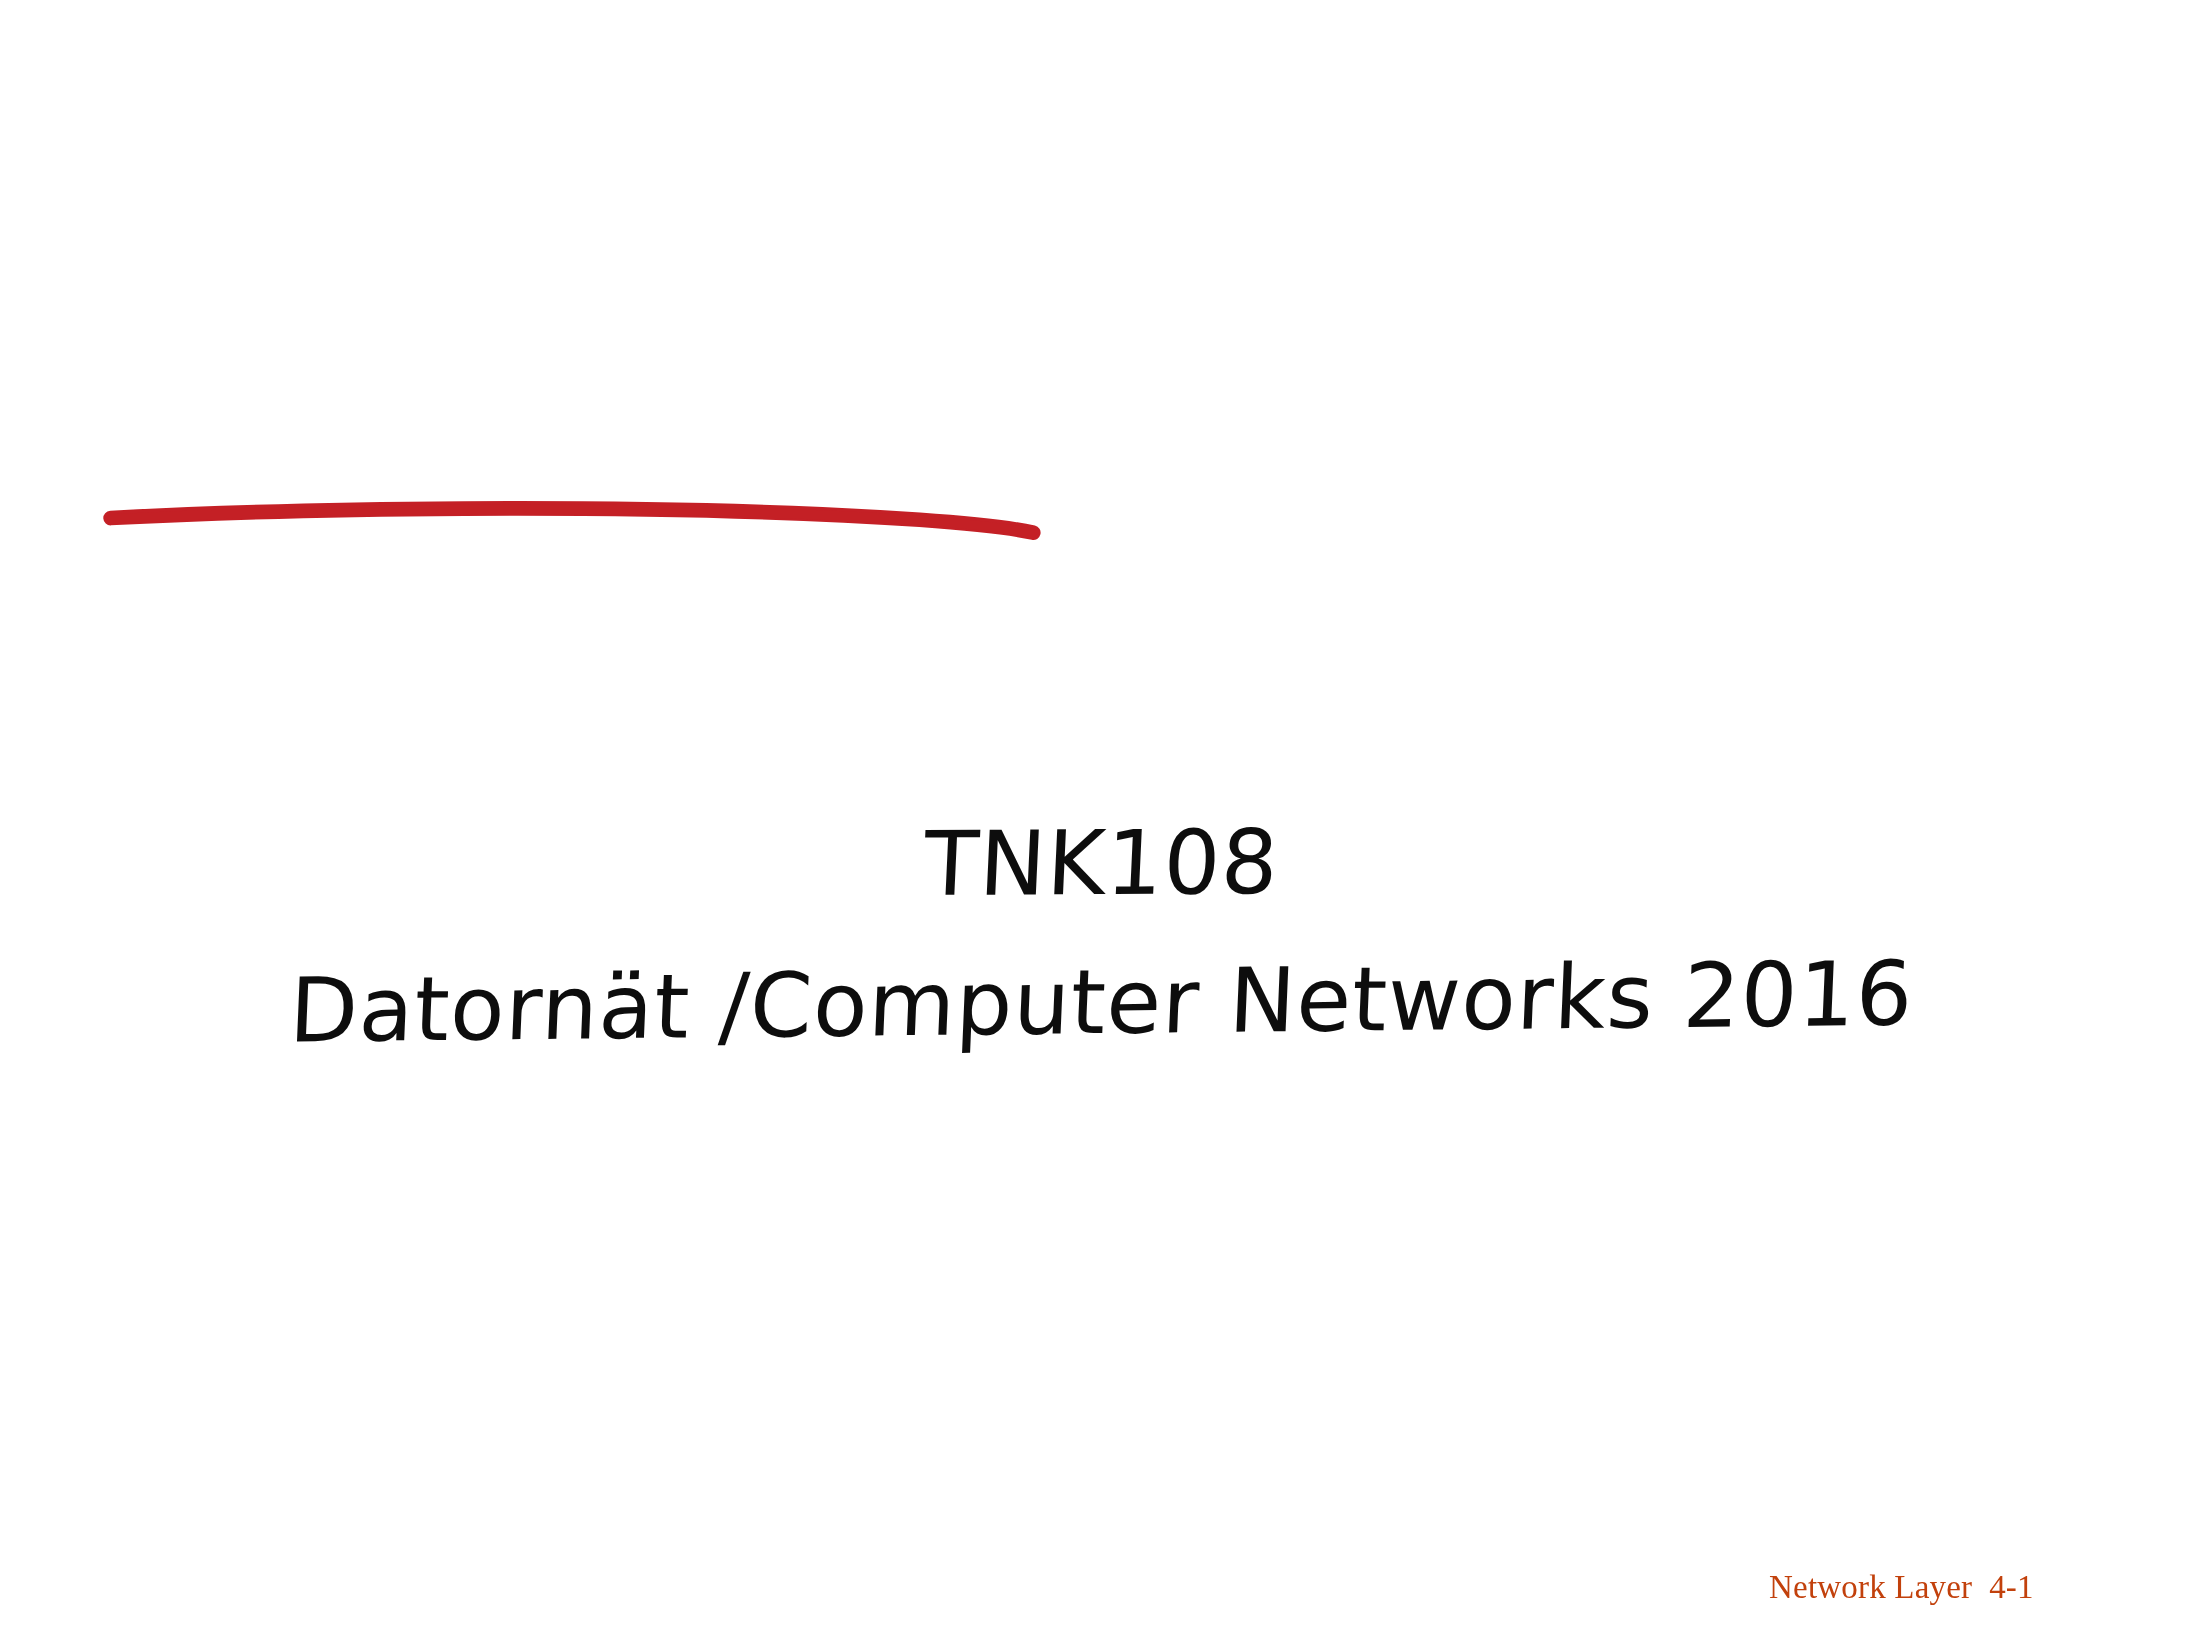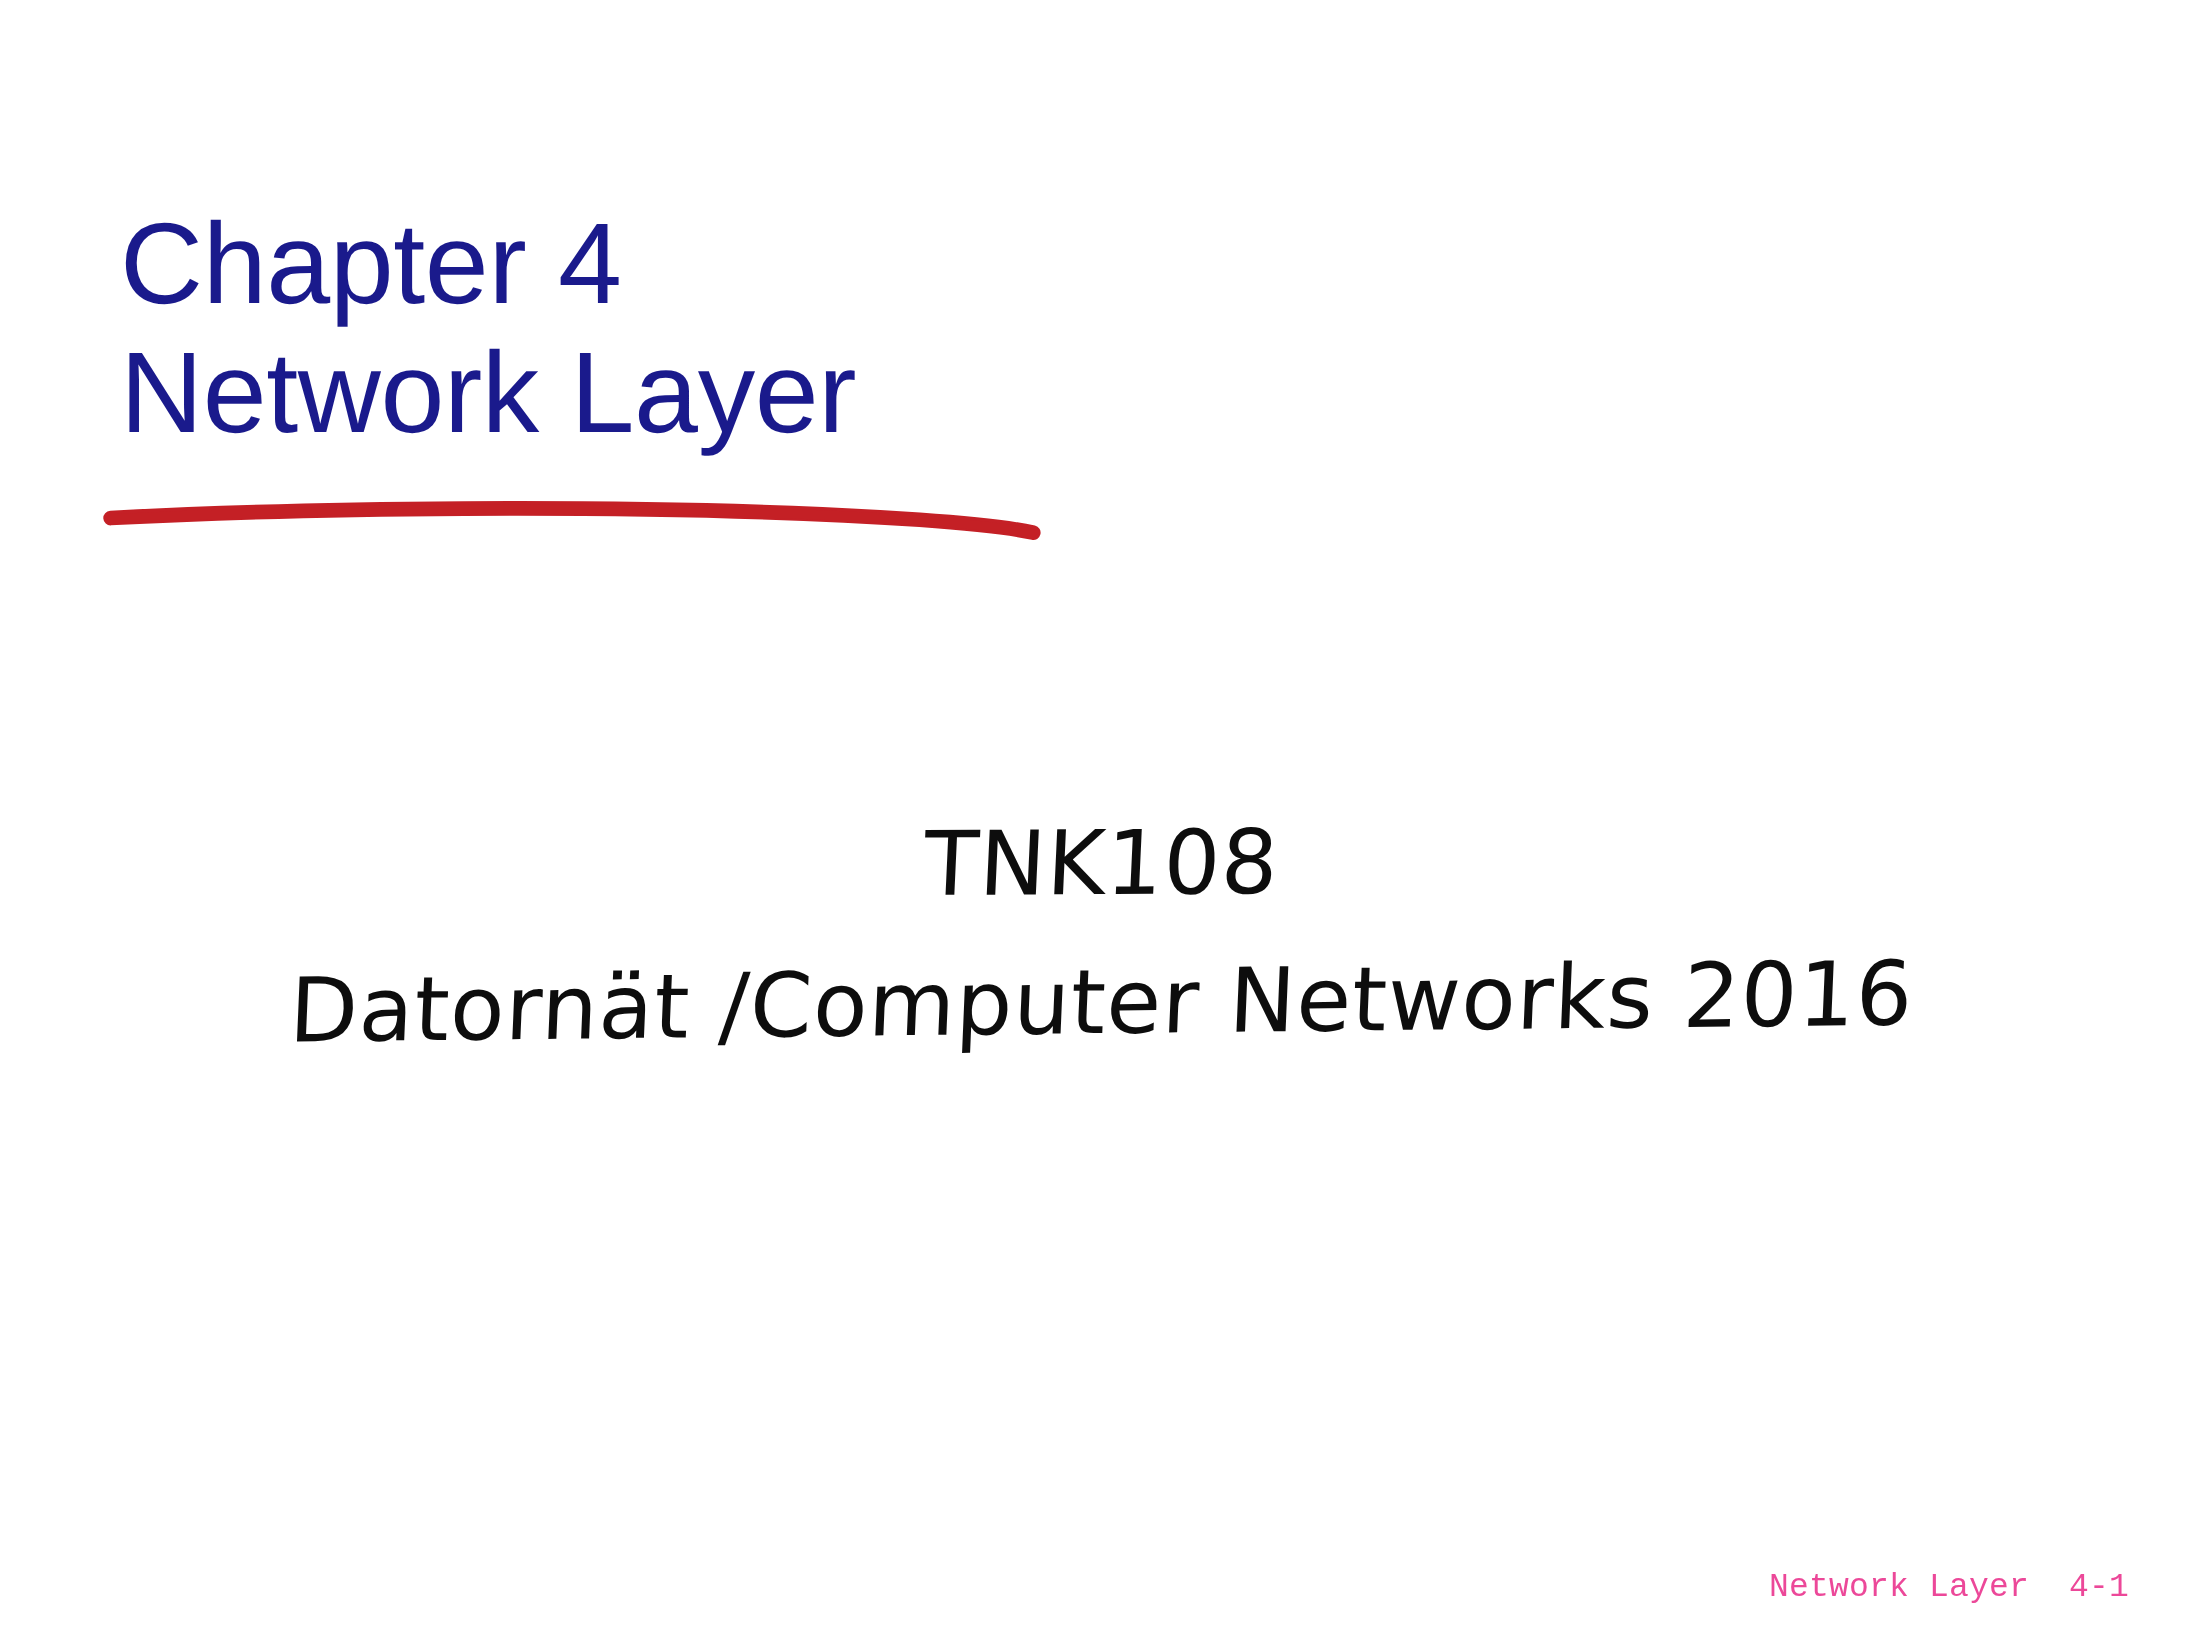--- a/index.html
+++ b/index.html
@@ -83,37 +83,33 @@
     margin-top: 50px;
     transform: rotate(-0.6deg) skewX(-3deg);
     transform-origin: center center;
   }
 
   
   .footer {
     position: absolute;
     left: 1769px;
     top: 1568px;
-    font-family: Liberation Mono, monospace;
+    font-family: Liberation Serif, serif;
     font-size: 33px;
     line-height: 1.2;
-    color: #ec4899;
+    color: #c2410c;
     white-space: pre;
     letter-spacing: 0.2px;
   }
 </style>
 </head>
 <body>
 
 <div class="slide">
 
-  <div class="title-block">
-    <div class="title-line">Chapter 4</div>
-    <div class="title-line">Network Layer</div>
-  </div>
 
   <div class="underline-wrap">
     <svg viewBox="0 0 1120 80" preserveAspectRatio="none">
       <path d="M 10,36
                C 120,30 260,26 420,25
                C 600,24 800,28 950,38
                C 1020,43 1060,48 1082,53" fill="none" stroke="#c42026" stroke-width="17" stroke-linecap="round" stroke-linejoin="round"></path>
       <path d="M 12,37
                C 130,31 270,27 430,26
                C 610,25 810,29 955,39

